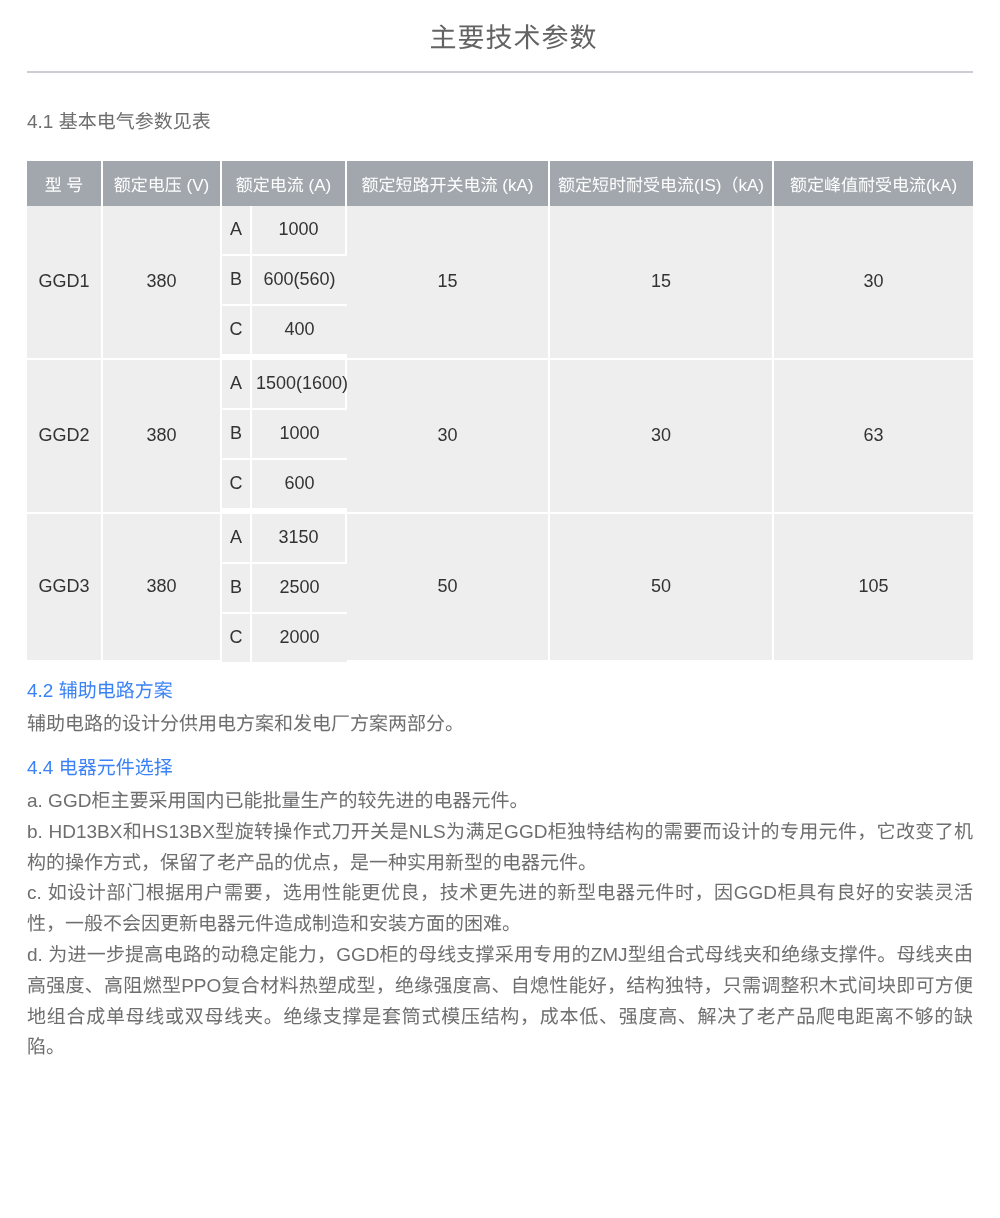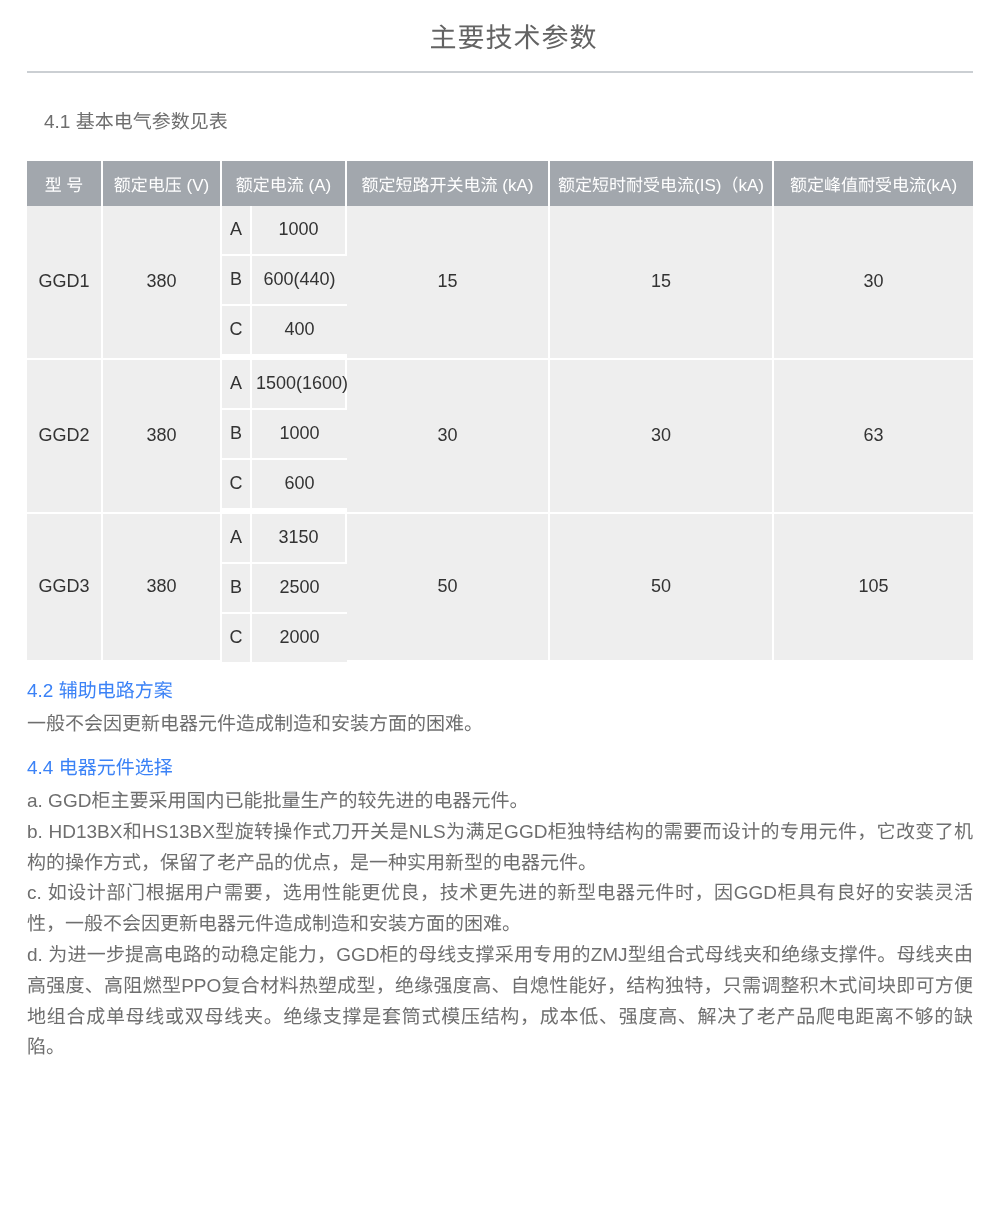--- a/index.html
+++ b/index.html
@@ -44,21 +44,21 @@
   
   .section-heading {
     font-size: 19px;
     color: #6e6e6e;
     font-weight: 400;
     margin: 0;
     padding: 0;
     line-height: 1.5;
   }
   .sub-heading-4-1 {
-    padding: 35px 0 0 44px;
+    padding: 35px 0 0 27px;
   }
 
   
   .table-wrap {
     margin: 24px 27px 0 27px;
   }
   table.spec-table {
     border-collapse: separate;
     border-spacing: 0;
     width: 946px;
@@ -183,21 +183,21 @@
           <td class="model-cell" rowspan="3">GGD1</td>
           <td class="voltage-cell" rowspan="3">380</td>
           <td class="phase-cell">A</td>
           <td class="current-cell">1000</td>
           <td class="num-cell" rowspan="3">15</td>
           <td class="num-cell" rowspan="3">15</td>
           <td class="num-cell" rowspan="3">30</td>
         </tr>
         <tr>
           <td class="phase-cell">B</td>
-          <td class="current-cell">600(440)</td>
+          <td class="current-cell">600(560)</td>
         </tr>
         <tr class="group-end">
           <td class="phase-cell">C</td>
           <td class="current-cell">400</td>
         </tr>
 
         <tr>
           <td class="model-cell" rowspan="3">GGD2</td>
           <td class="voltage-cell" rowspan="3">380</td>
           <td class="phase-cell">A</td>
@@ -232,21 +232,21 @@
           <td class="phase-cell">C</td>
           <td class="current-cell">2000</td>
         </tr>
 
       </tbody>
     </table>
   </div>
 
   <div class="body-section">
     <p class="heading-line">4.2 辅助电路方案</p>
-    <p class="body-text gap-sm">一般不会因更新电器元件造成制造和安装方面的困难。</p>
+    <p class="body-text gap-sm">辅助电路的设计分供用电方案和发电厂方案两部分。</p>
   </div>
 
 
   <div class="body-section">
     <p class="heading-line">4.4 电器元件选择</p>
     <p class="body-text gap-sm">a. GGD柜主要采用国内已能批量生产的较先进的电器元件。</p>
     <p class="body-text">b. HD13BX和HS13BX型旋转操作式刀开关是NLS为满足GGD柜独特结构的需要而设计的专用元件，它改变了机构的操作方式，保留了老产品的优点，是一种实用新型的电器元件。</p>
     <p class="body-text">c. 如设计部门根据用户需要，选用性能更优良，技术更先进的新型电器元件时，因GGD柜具有良好的安装灵活性，一般不会因更新电器元件造成制造和安装方面的困难。</p>
     <p class="body-text">d. 为进一步提高电路的动稳定能力，GGD柜的母线支撑采用专用的ZMJ型组合式母线夹和绝缘支撑件。母线夹由高强度、高阻燃型PPO复合材料热塑成型，绝缘强度高、自熄性能好，结构独特，只需调整积木式间块即可方便地组合成单母线或双母线夹。绝缘支撑是套筒式模压结构，成本低、强度高、解决了老产品爬电距离不够的缺陷。</p>
   </div>

